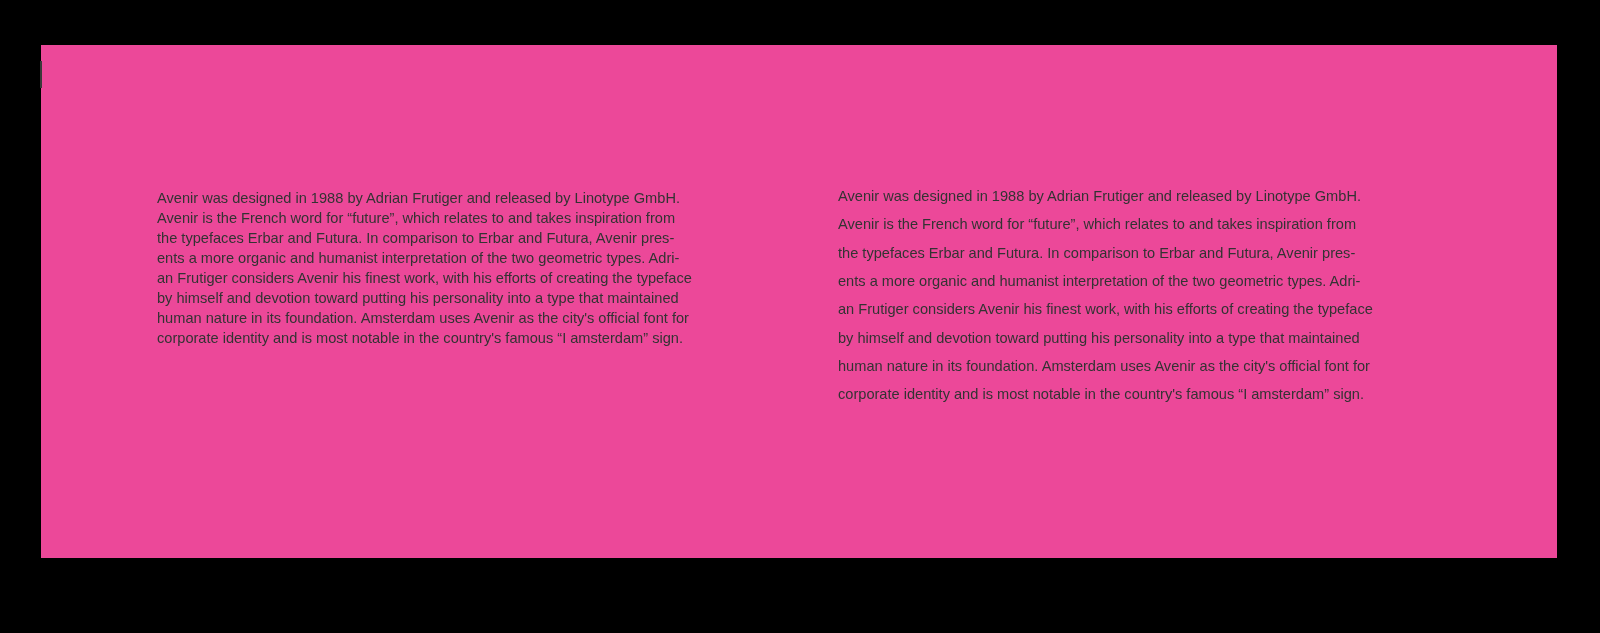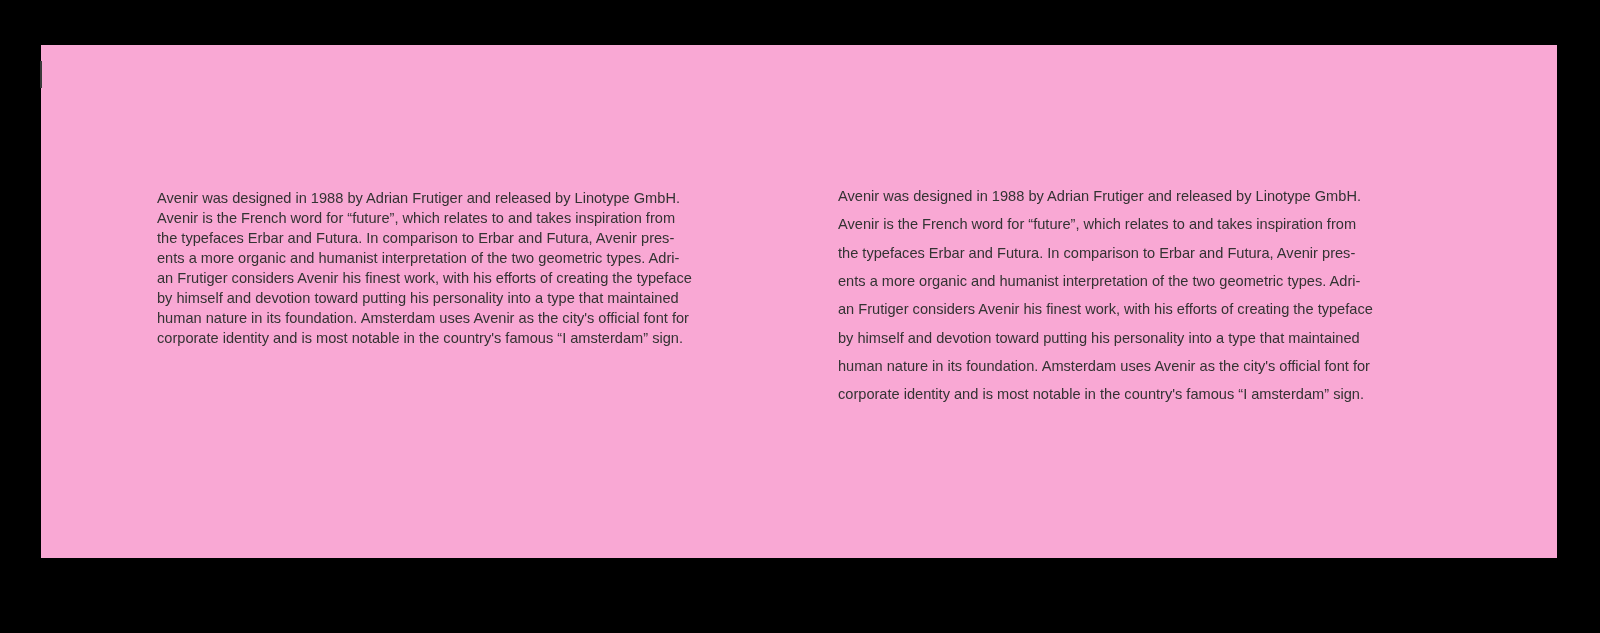--- a/index.html
+++ b/index.html
@@ -16,21 +16,21 @@
     width: 1600px;
     height: 633px;
     background: #000000;
   }
   .card {
     position: absolute;
     left: 41px;
     top: 45px;
     width: 1516px;
     height: 513px;
-    background: #f9a8d4;
+    background: #ec4899;
   }
   .edge-mark {
     position: absolute;
     left: -1px;
     top: 16px;
     width: 2px;
     height: 27px;
     background: #3a3a3a;
   }
   .col {

